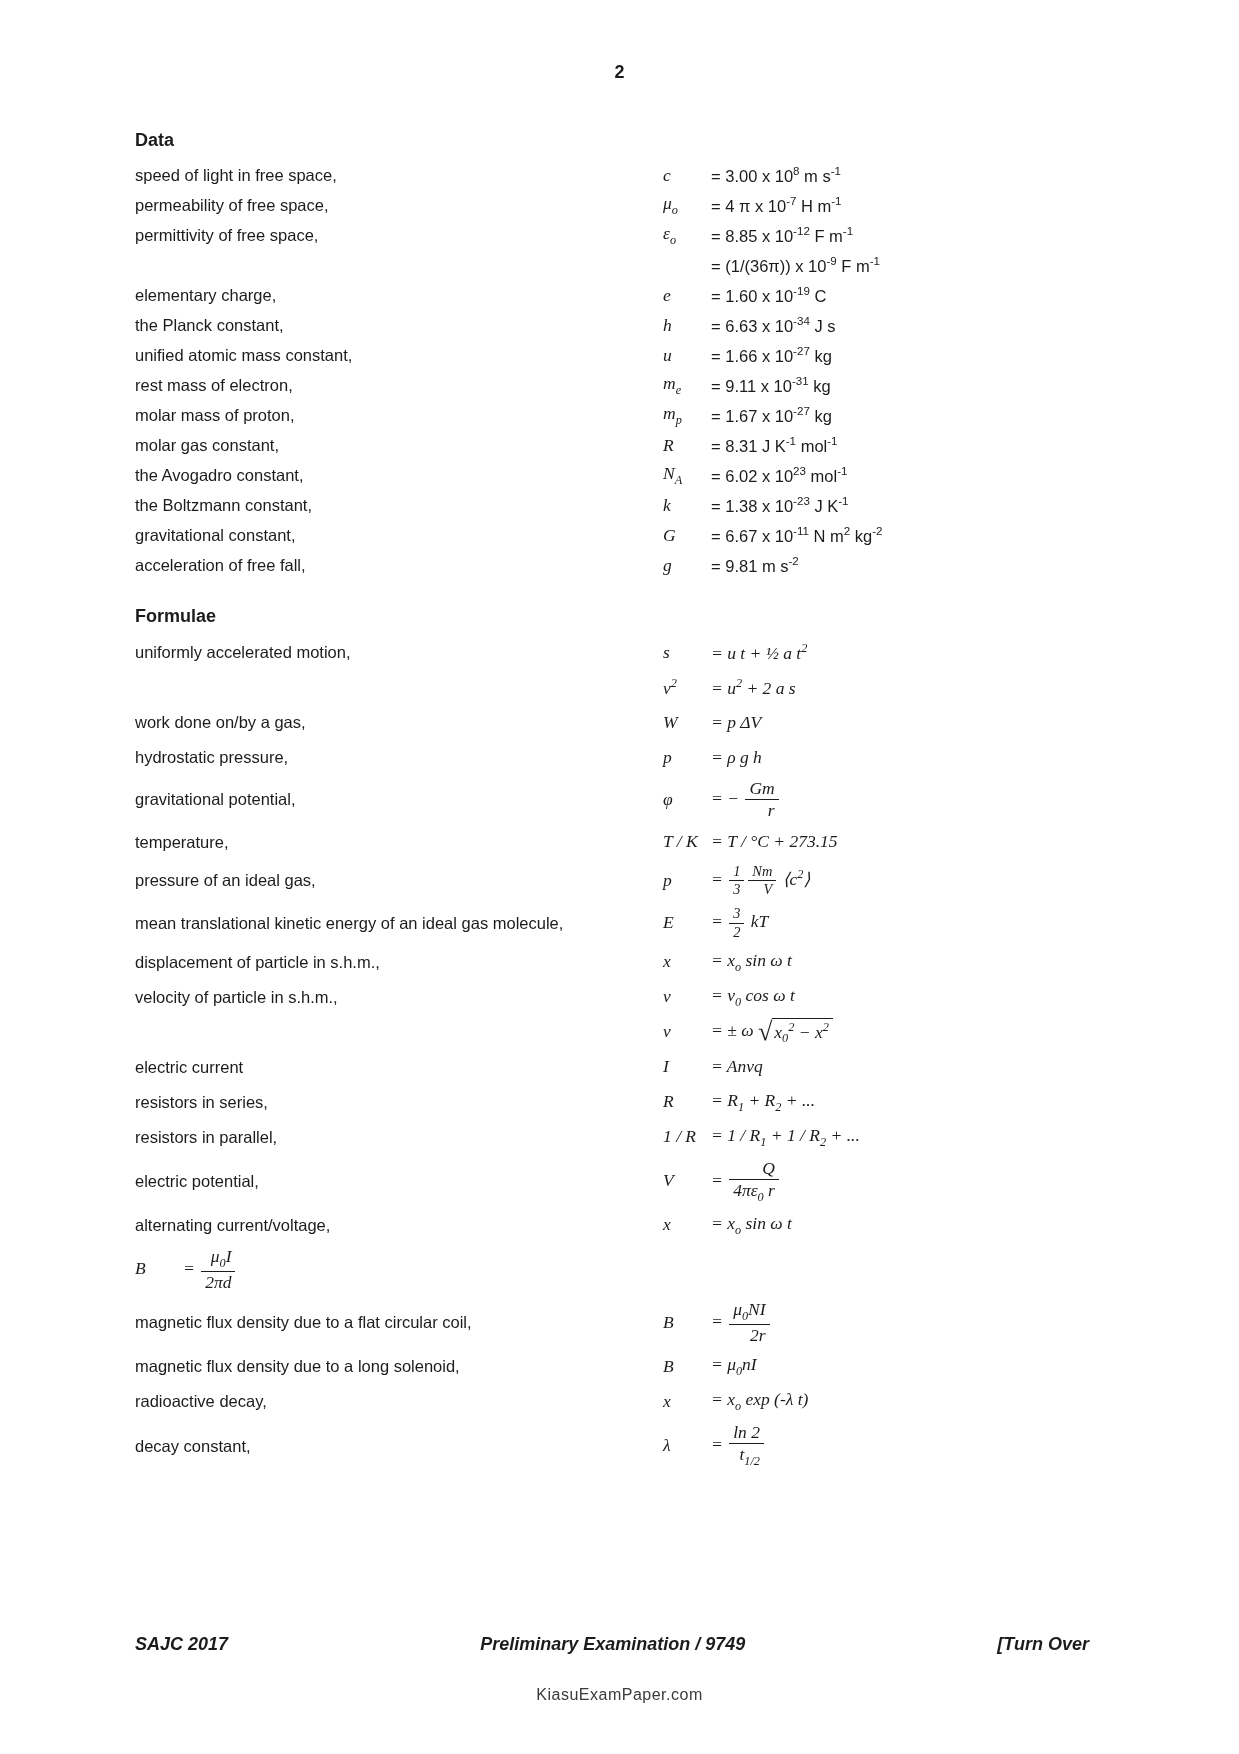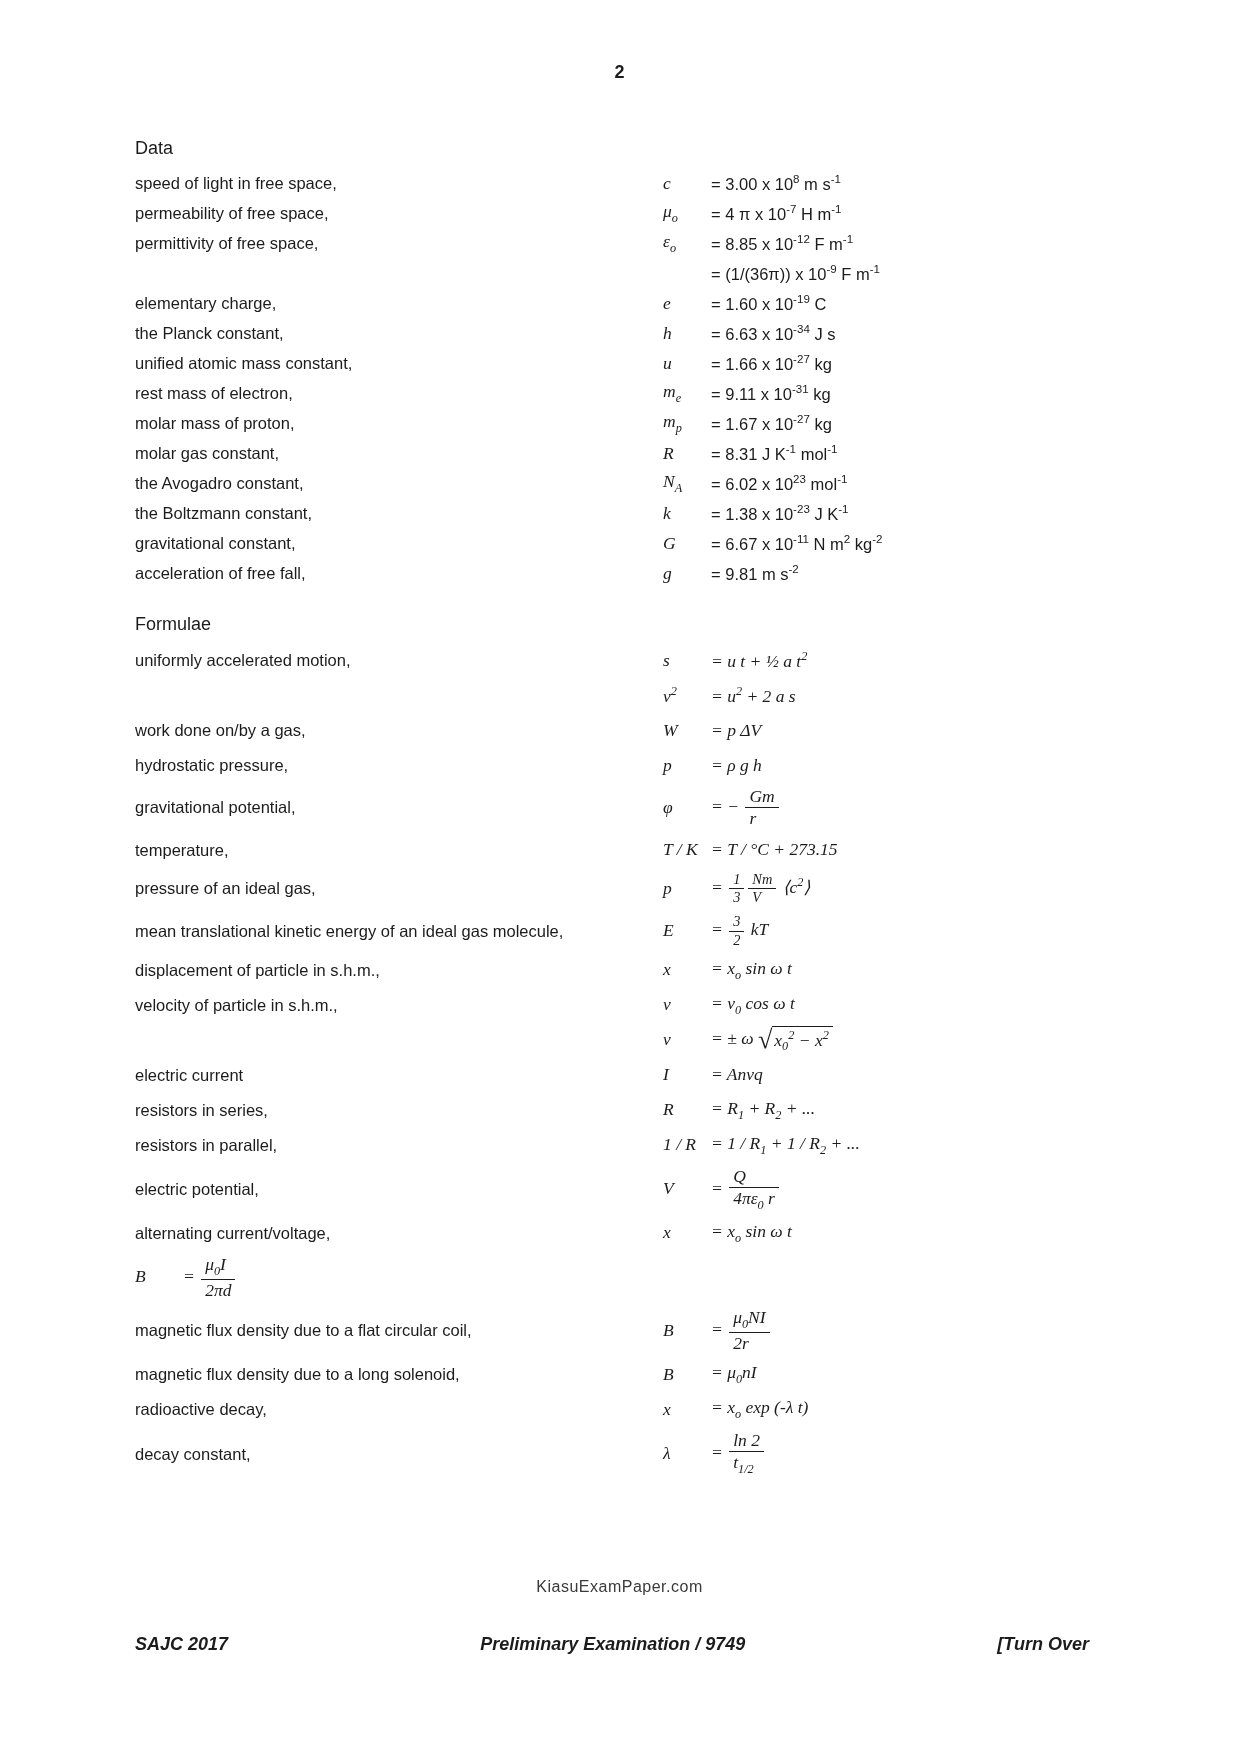--- a/index.html
+++ b/index.html
@@ -12,53 +12,53 @@
     overflow:hidden;
   }
   .page-number {
     position:absolute; top:62px; left:0; width:100%;
     text-align:center; font-weight:bold; font-size:18px;
   }
   .content {
     position:absolute; left:135px; top:126px; right:120px;
   }
   .section-heading {
-    font-weight:normal; font-size:18px; margin:12px 0 10px 0;
+    font-weight:bold; font-size:18px; margin:4px 0 10px 0;
   }
   .formulae-heading { margin-top:26px; }
   .row {
     display:flex; align-items:center;
     min-height:29px; margin-bottom:1px;
     font-size:16.5px; line-height:1.25;
   }
   .row .label { width:520px; flex:none; padding-right:8px; }
   .row .sym  { min-width:40px; flex:none; padding-right:8px;
                font-style:italic; font-family:"Liberation Serif", serif;
                font-size:17.5px; white-space:nowrap; }
   .row .eq   { flex:1; white-space:nowrap; }
   .data-section .eq { font-style:normal; }
   .formulae-section .row { min-height:31px; margin-bottom:4px; }
   .formulae-section .eq {
     font-style:italic; font-family:"Liberation Serif", serif; font-size:17.5px;
   }
   sup, sub { font-size:70%; }
-  .frac { display:inline-block; vertical-align:middle; text-align:left; line-height:1.1; margin:2px 2px; }
+  .frac { display:inline-block; vertical-align:middle; text-align:right; line-height:1.1; margin:2px 2px; }
   .frac .num { display:block; padding:0 4px 1px 4px; }
   .frac .den { display:block; border-top:1.4px solid #1c1c1c; padding:1px 4px 0 4px; }
   .frac.sm { font-size:0.82em; }
   .rad { font-style:normal; font-size:1.5em; vertical-align:middle; line-height:1; }
   .ovl { border-top:1.6px solid #1c1c1c; padding:1px 4px 0 2px; display:inline-block; vertical-align:middle; }
   .footer {
     position:absolute; left:135px; right:150px; top:1634px;
     display:flex; justify-content:space-between; align-items:baseline;
     font-weight:bold; font-size:18px;font-style:italic;
   }
   .footer .center { text-align:center; flex:1; }
   .watermark {
-    position:absolute; left:0; width:100%; top:1578px;
+    position:absolute; left:0; width:100%; top:1686px;
     text-align:center; font-size:16px; color:#3a3a3a; letter-spacing:0.5px;
   }
 </style>
 </head>
 <body>
 
 <div class="page">
 
   <div class="page-number">2</div>
 

